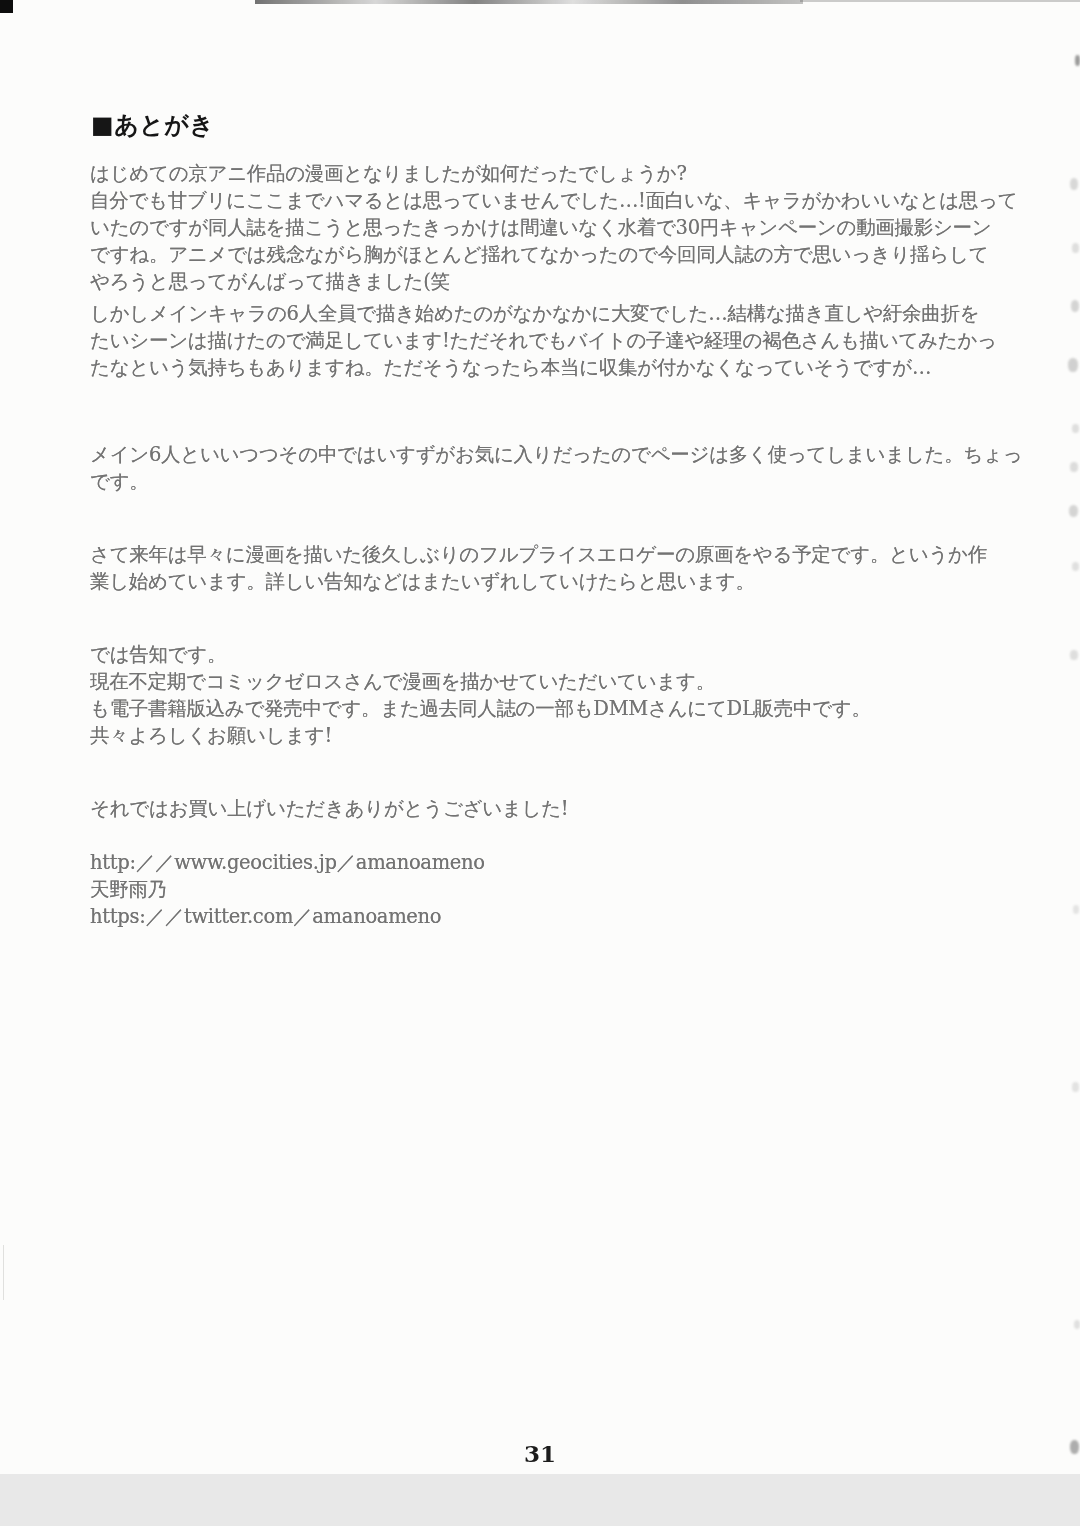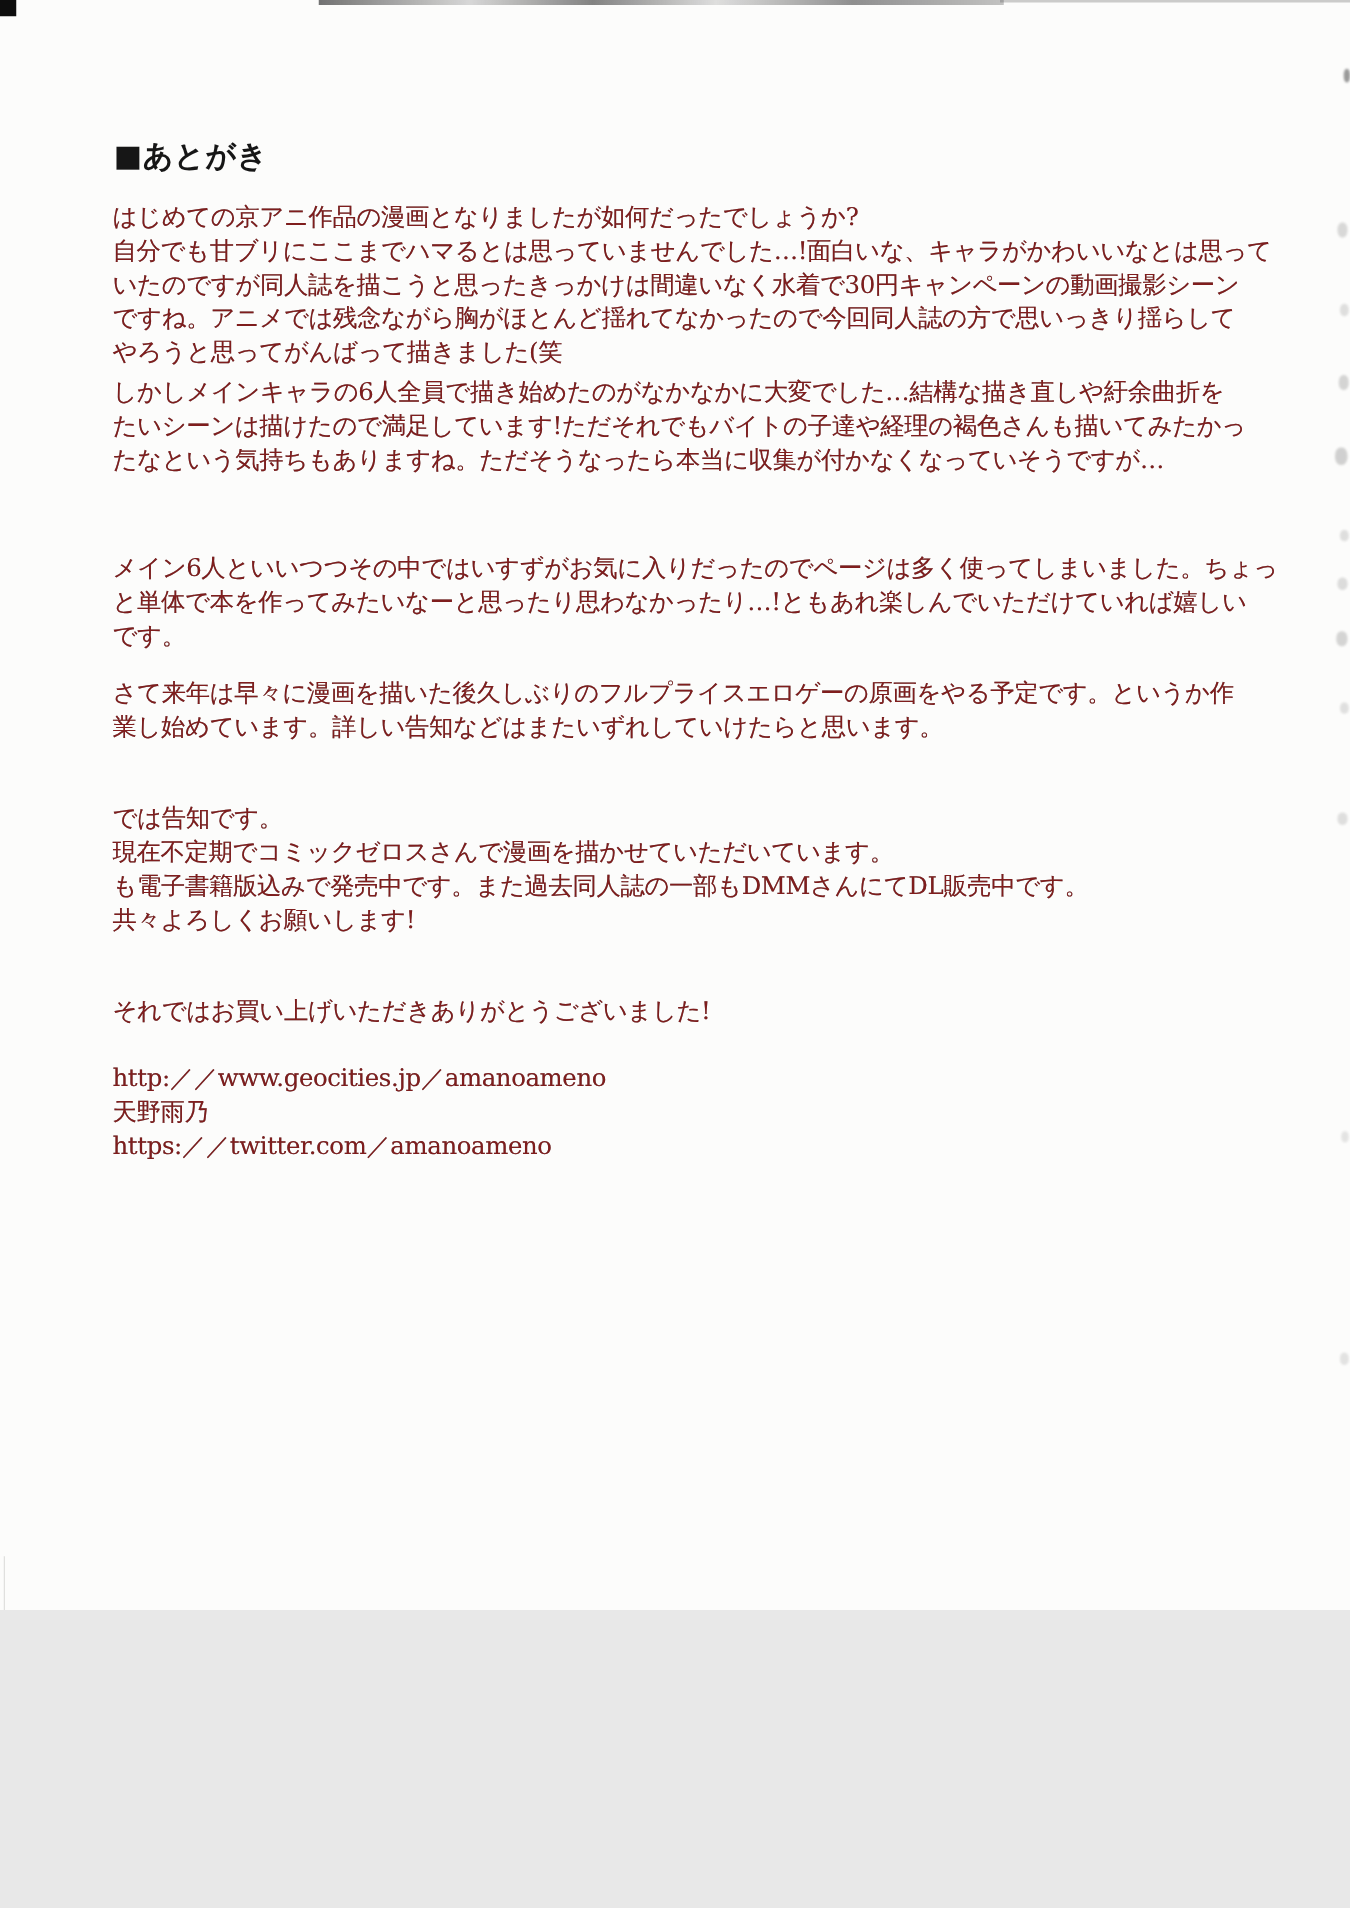--- a/index.html
+++ b/index.html
@@ -1,39 +1,39 @@
 <!DOCTYPE html>
 <html><head>
 <meta charset="utf-8">
 <style>
   html, body { margin: 0; padding: 0; background: #e8e8e8; }
   .page {
     position: relative;
     width: 1080px;
-    height: 1288px;
+    height: 1474px;
     background: #fcfcfb;
     overflow: hidden;
     font-family: "DejaVu Serif", "Liberation Serif", serif;
   }
   .content-header {
     position: absolute;
     left: 91px;
     top: 109px;
     font-family: "DejaVu Sans", "Liberation Sans", sans-serif;
     font-size: 24px;
     font-weight: 600;
     color: #161616;
     letter-spacing: 0.5px;
     white-space: nowrap;
   }
   .para { position: absolute; left: 90px; }
   .line {
     font-size: 19.5px;
     line-height: 27px;
-    color: #7f1d1d;
+    color: #737373;
     letter-spacing: -0.3px;
     white-space: nowrap;
     text-shadow: 0 0 0.5px rgba(20,20,20,0.5);
   }
   .page-number {
     position: absolute;
     left: 0; top: 1440px;
     width: 100%;
     text-align: center;
     font-size: 23px;
@@ -90,21 +90,20 @@
   </div>
 
   <div class="para" style="top:300px">
     <div class="line">しかしメインキャラの6人全員で描き始めたのがなかなかに大変でした…結構な描き直しや紆余曲折を</div>
     <div class="line">たいシーンは描けたので満足しています!ただそれでもバイトの子達や経理の褐色さんも描いてみたかっ</div>
     <div class="line">たなという気持ちもありますね。ただそうなったら本当に収集が付かなくなっていそうですが…</div>
   </div>
 
   <div class="para" style="top:441px">
     <div class="line">メイン6人といいつつその中ではいすずがお気に入りだったのでページは多く使ってしまいました。ちょっ</div>
-    <div class="line">と単体で本を作ってみたいなーと思ったり思わなかったり…!ともあれ楽しんでいただけていれば嬉しい</div>
     <div class="line">です。</div>
   </div>
 
   <div class="para" style="top:541px">
     <div class="line">さて来年は早々に漫画を描いた後久しぶりのフルプライスエロゲーの原画をやる予定です。というか作</div>
     <div class="line">業し始めています。詳しい告知などはまたいずれしていけたらと思います。</div>
   </div>
 
   <div class="para" style="top:641px">
     <div class="line">では告知です。</div>

